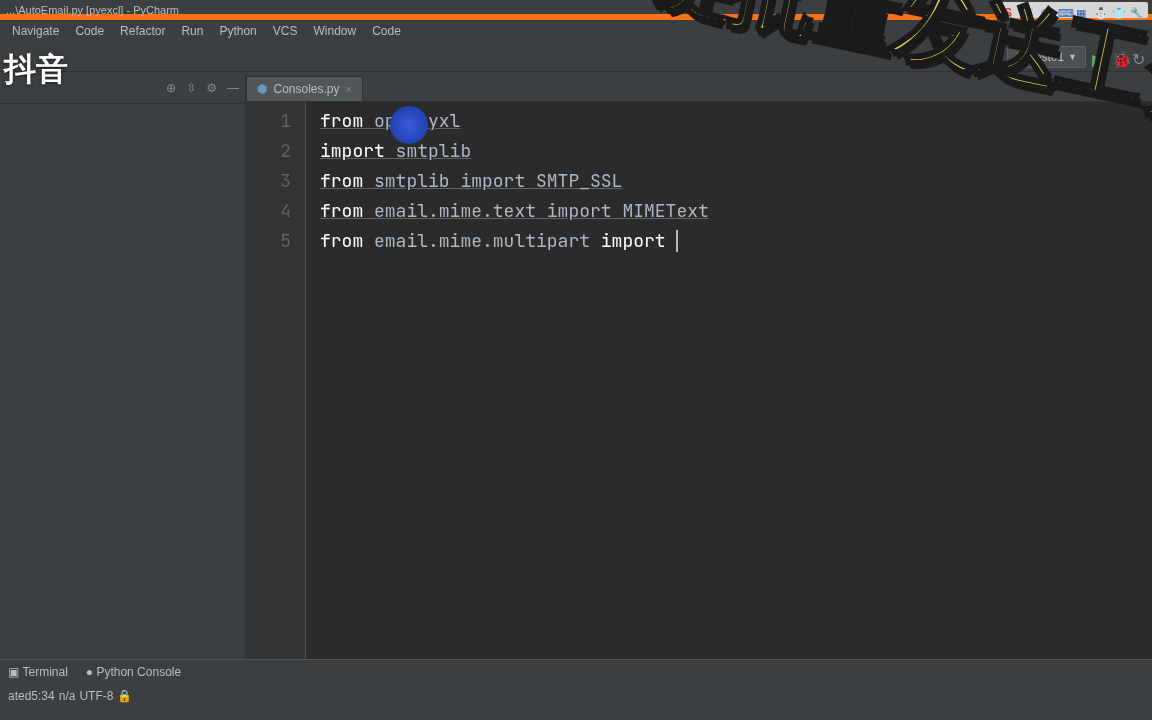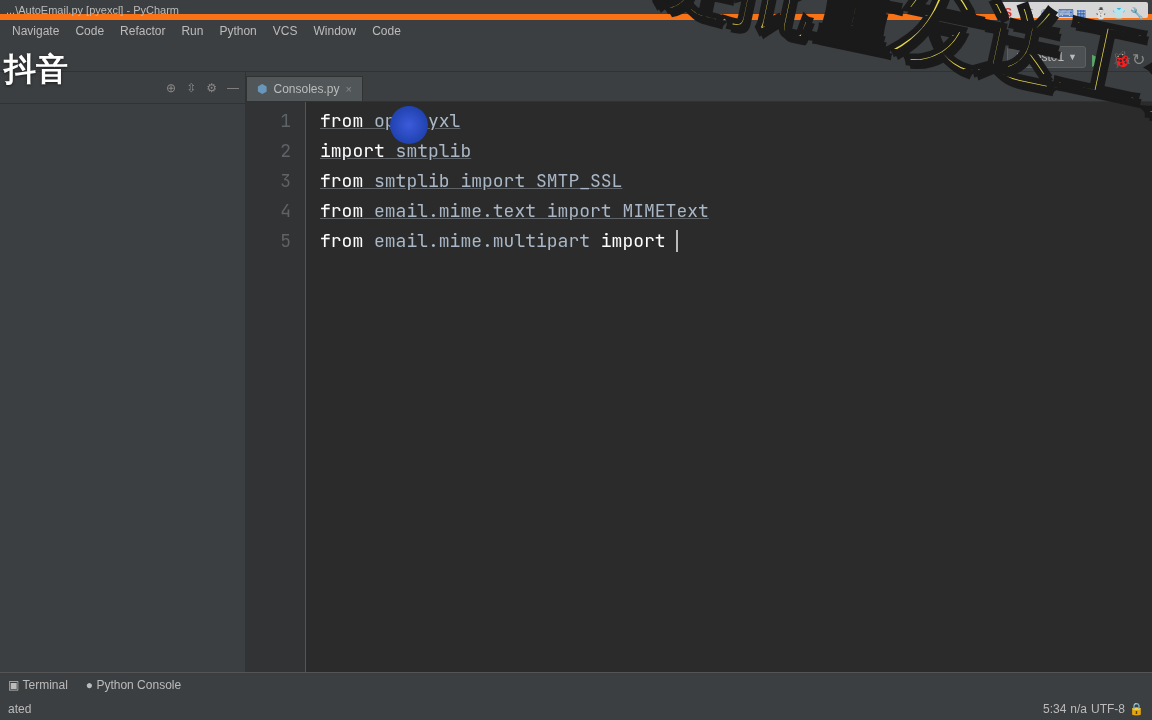--- a/index.html
+++ b/index.html
@@ -164,33 +164,33 @@
   background: #bbbbbb;
   vertical-align: text-bottom;
   animation: blink 1s step-end infinite;
 }
 @keyframes blink { 50% { opacity: 0; } }
 .status-bar {
   position: absolute;
   bottom: 0;
   left: 0;
   right: 0;
-  height: 48px;
+  height: 61px;
   background: #3c3f41;
   border-top: 1px solid #555;
 }
 .status-row {
   height: 24px;
   display: flex;
   align-items: center;
   font-size: 12px;
   color: #bbbbbb;
 }
 .status-row.top { padding-left: 8px; gap: 18px; }
-.status-row.bottom { justify-content: space-between; padding: 0 8px; }
+.status-row.bottom { justify-content: flex-start; padding: 0 8px; }
 .status-group { display: flex; gap: 4px; }
 .overlay-watermark {
   position: absolute;
   top: 48px;
   left: 4px;
   color: #ffffff;
   font-weight: bold;
   text-shadow: 0 1px 3px rgba(0,0,0,0.6);
   z-index: 50;
 }

